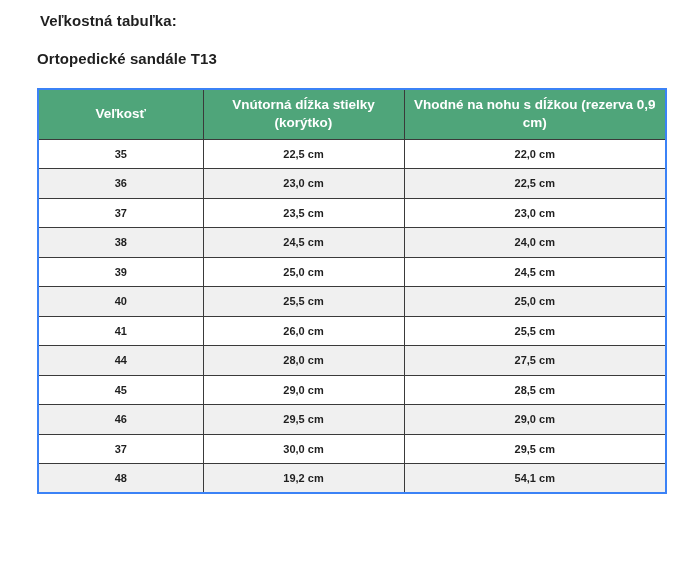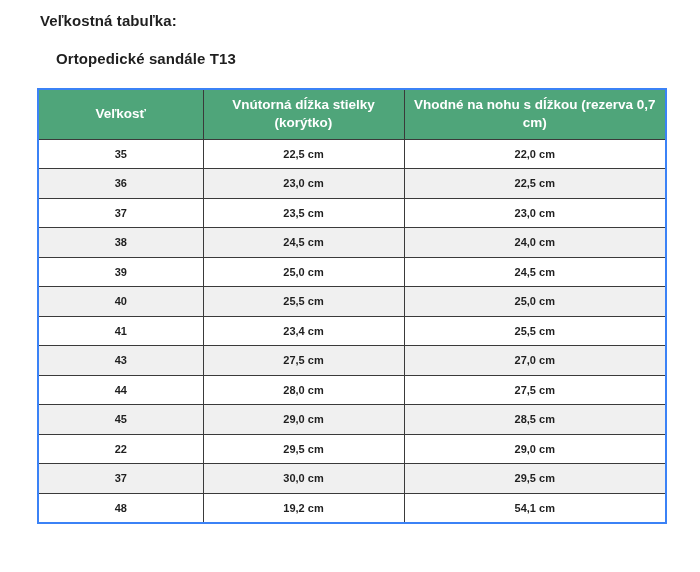--- a/index.html
+++ b/index.html
@@ -18,21 +18,21 @@
   }
   .title1 {
     font-size: 15px;
     font-weight: bold;
     margin: 2px 0 0 3px;
     letter-spacing: 0.1px;
   }
   .title2 {
     font-size: 15px;
     font-weight: bold;
-    margin: 21px 0 21px 19px;
+    margin: 21px 0 21px 0;
     letter-spacing: 0.1px;
   }
   table.size-table {
     border-collapse: collapse;
     table-layout: fixed;
     width: 628px;
     border: 2px solid #3b82f6;
   }
   .size-table th, .size-table td {
     border: 1.5px solid var(--border, #3a3a3a);
@@ -69,21 +69,21 @@
   <table class="size-table">
     <colgroup>
         <col style="width: 165px;">
         <col style="width: 201px;">
         <col style="width: 262px;">
       </colgroup>
     <thead>
       <tr>
           <th>Veľkosť</th>
           <th>Vnútorná dĺžka stielky (korýtko)</th>
-          <th>Vhodné na nohu s dĺžkou (rezerva 0,7 cm)</th>
+          <th>Vhodné na nohu s dĺžkou (rezerva 0,9 cm)</th>
         </tr>
     </thead>
     <tbody>
         <tr>
           <td>35</td>
           <td>22,5 cm</td>
           <td>22,0 cm</td>
         </tr>
         <tr>
           <td>36</td>
@@ -105,40 +105,35 @@
           <td>25,0 cm</td>
           <td>24,5 cm</td>
         </tr>
         <tr>
           <td>40</td>
           <td>25,5 cm</td>
           <td>25,0 cm</td>
         </tr>
         <tr>
           <td>41</td>
-          <td>23,4 cm</td>
+          <td>26,0 cm</td>
           <td>25,5 cm</td>
-        </tr>
-        <tr>
-          <td>43</td>
-          <td>27,5 cm</td>
-          <td>27,0 cm</td>
         </tr>
         <tr>
           <td>44</td>
           <td>28,0 cm</td>
           <td>27,5 cm</td>
         </tr>
         <tr>
           <td>45</td>
           <td>29,0 cm</td>
           <td>28,5 cm</td>
         </tr>
         <tr>
-          <td>22</td>
+          <td>46</td>
           <td>29,5 cm</td>
           <td>29,0 cm</td>
         </tr>
         <tr>
           <td>37</td>
           <td>30,0 cm</td>
           <td>29,5 cm</td>
         </tr>
         <tr>
           <td>48</td>

